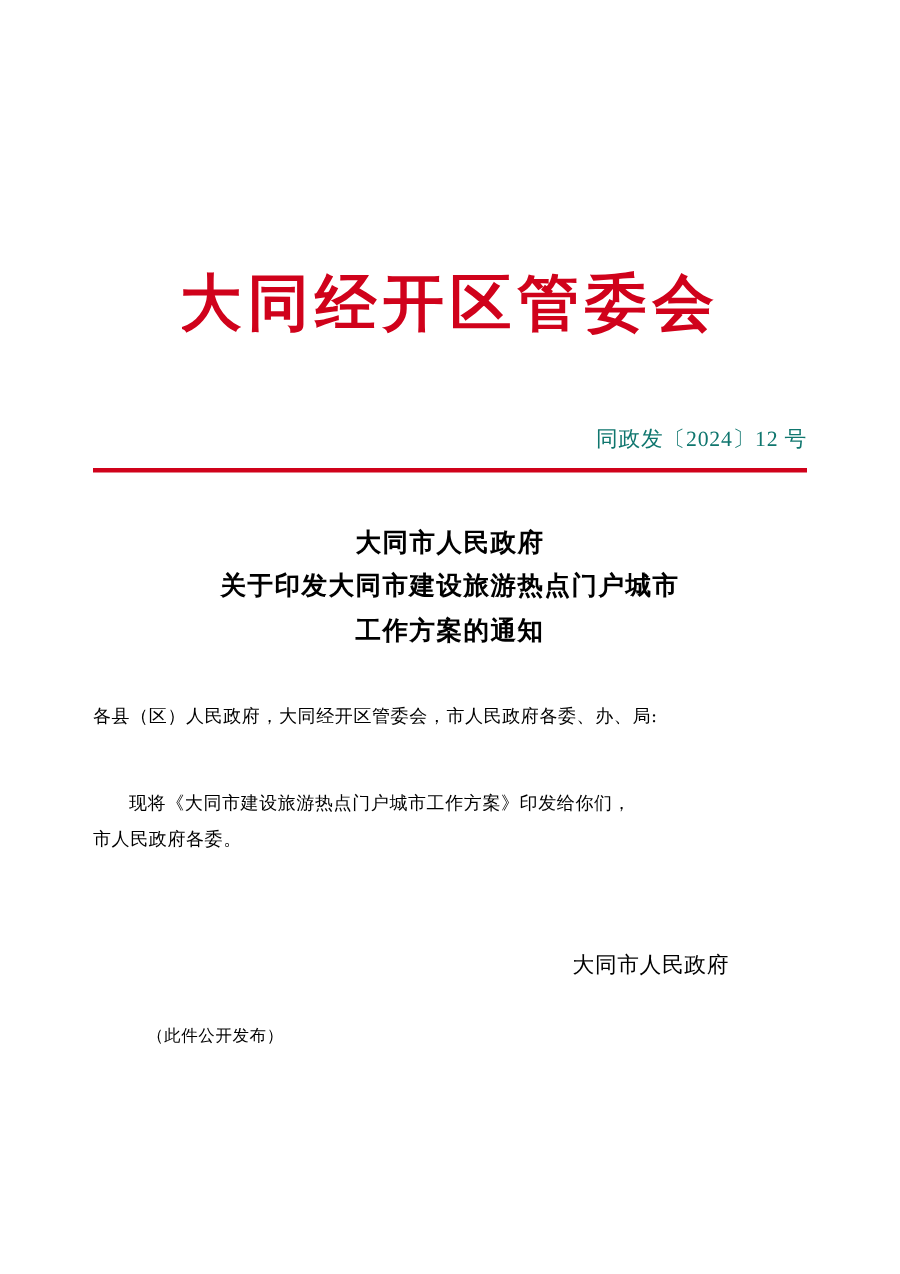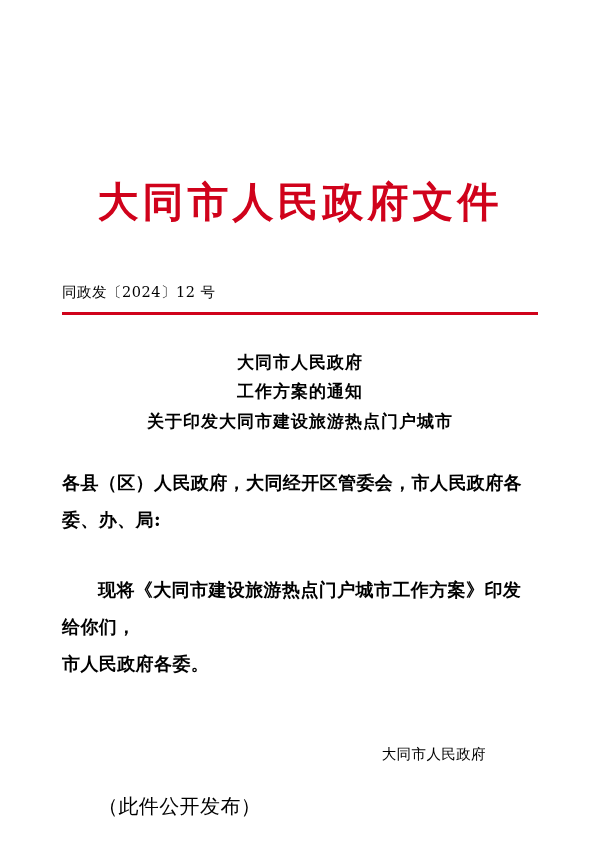--- a/index.html
+++ b/index.html
@@ -28,48 +28,48 @@
     color: #d0021b;
     font-size: 41px;
     font-weight: bold;
     letter-spacing: 4px;
     font-family: "DejaVu Serif", "Liberation Serif", serif;
     line-height: 1.2;
     white-space: nowrap;
   }
   .doc-number {
     margin-top: 56px;
-    text-align: left;
+    text-align: right;
     font-size: 14.5px;
     letter-spacing: 0.5px;
-    color: #000000;
+    color: #0f766e;
+    font-family: Liberation Serif, serif;
   }
   .red-rule {
     margin-top: 10px;
     height: 2.5px;
     background: #d0021b;
     width: 100%;
   }
   .title-block {
     margin-top: 33px;
     text-align: center;
     font-size: 17px;
     font-weight: bold;
     line-height: 1.75;
     letter-spacing: 1px;
   }
   .title-block div {
     white-space: nowrap;
   }
   .body-block {
     margin-top: 28px;
-    font-size: 18px;
+    font-size: 12px;
     line-height: 2.05;
     letter-spacing: 0.4px;
-    font-weight: bold;
   }
   .body-block p {
     margin: 0;
   }
   .body-block p.indent {
     text-indent: 2em;
     margin-top: 33px;
   }
   .signature {
     margin-top: 58px;
@@ -77,40 +77,40 @@
     font-size: 14.5px;
     line-height: 2.0;
     letter-spacing: 0.4px;
     padding-right: 52px;
   }
   .signature div {
     white-space: nowrap;
   }
   .public-note {
     margin-top: 24px;
-    font-size: 20px;
+    font-size: 11px;
     letter-spacing: 0.4px;
     padding-left: 36px;
   }
 </style>
 </head>
 <body>
 
 <div class="page">
 
-  <div class="doc-title">大同市人民政府文件</div>
+  <div class="doc-title">大同经开区管委会</div>
 
   <div class="doc-number">同政发〔2024〕12 号</div>
 
   <div class="red-rule"></div>
 
   <div class="title-block">
     <div>大同市人民政府</div>
+    <div>关于印发大同市建设旅游热点门户城市</div>
     <div>工作方案的通知</div>
-    <div>关于印发大同市建设旅游热点门户城市</div>
   </div>
 
   <div class="body-block">
     <p>各县（区）人民政府，大同经开区管委会，市人民政府各委、办、局:</p>
     <p class="indent">现将《大同市建设旅游热点门户城市工作方案》印发给你们，</p>
     <p>市人民政府各委。</p>
   </div>
 
   <div class="signature">
     <div>大同市人民政府</div>

